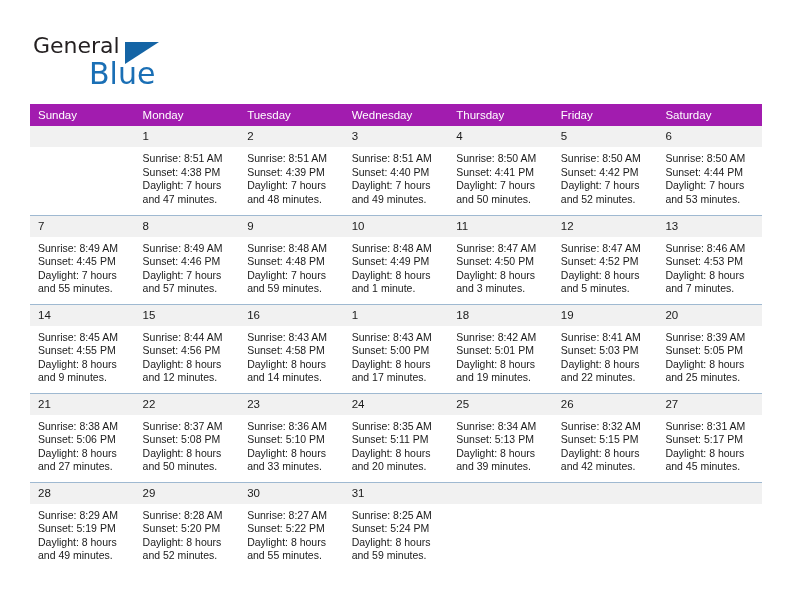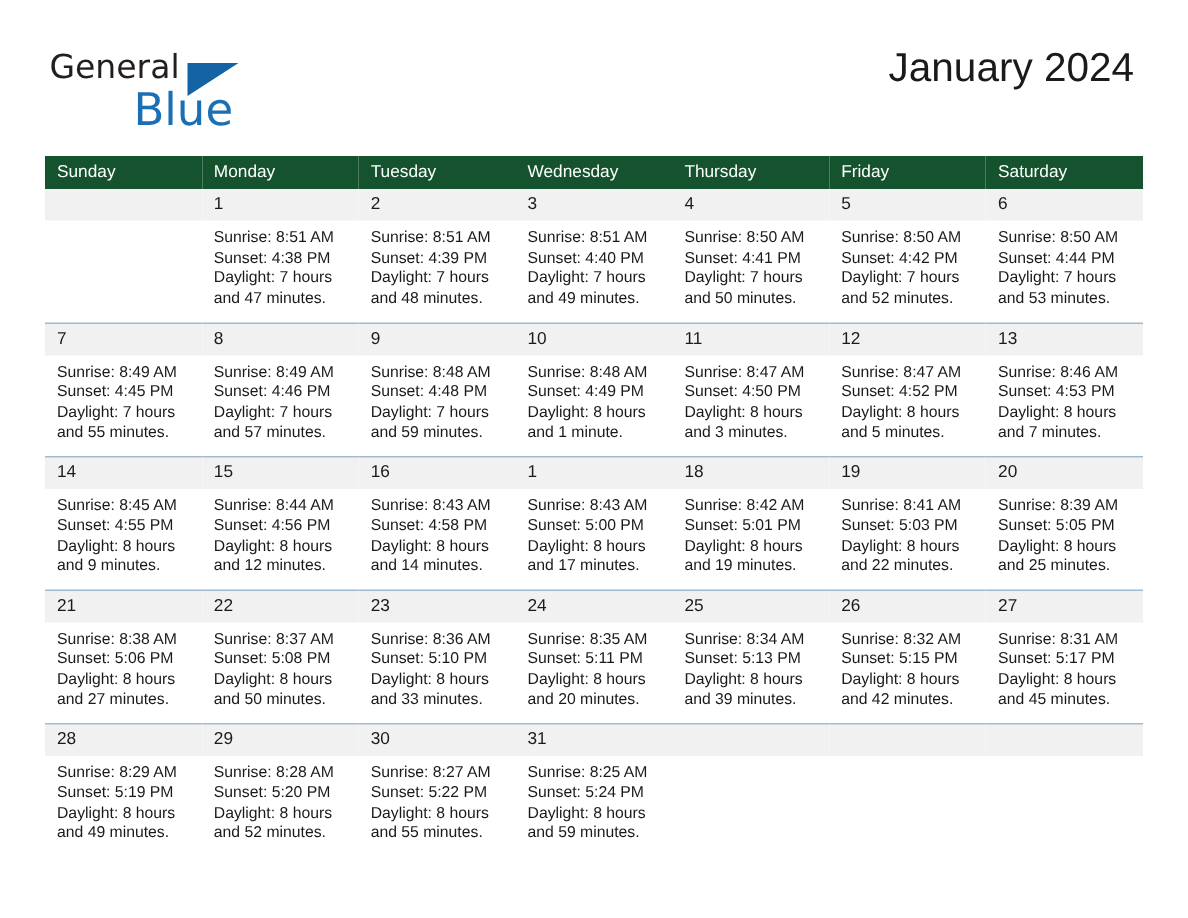--- a/index.html
+++ b/index.html
@@ -92,21 +92,21 @@
   
   .calendar {
     position: absolute;
     left: 30px;
     top: 104px;
     width: 732px;
     border-collapse: collapse;
     table-layout: fixed;
   }
   .calendar th {
-    background: #14532d;
+    background: #a21caf;
     color: #ffffff;
     font-size: 11.5px;
     font-weight: 400;
     text-align: left;
     padding: 5px 0 5px 8px;
     height: 12px;
     border: none;
     font-family: "Liberation Sans", sans-serif;
   }
   .calendar td {
@@ -156,21 +156,20 @@
 
   <div class="header">
 
     <div class="logo">
       <span class="logo-general">General</span>
       <span class="logo-triangle"></span>
       <span class="logo-blue">Blue</span>
     </div>
 
     <div class="title-block">
-      <div class="title">January 2024</div>
     </div>
 
   </div>
 
   <table class="calendar">
     <thead>
       <tr>
         <th>Sunday</th>
         <th>Monday</th>
         <th>Tuesday</th>

